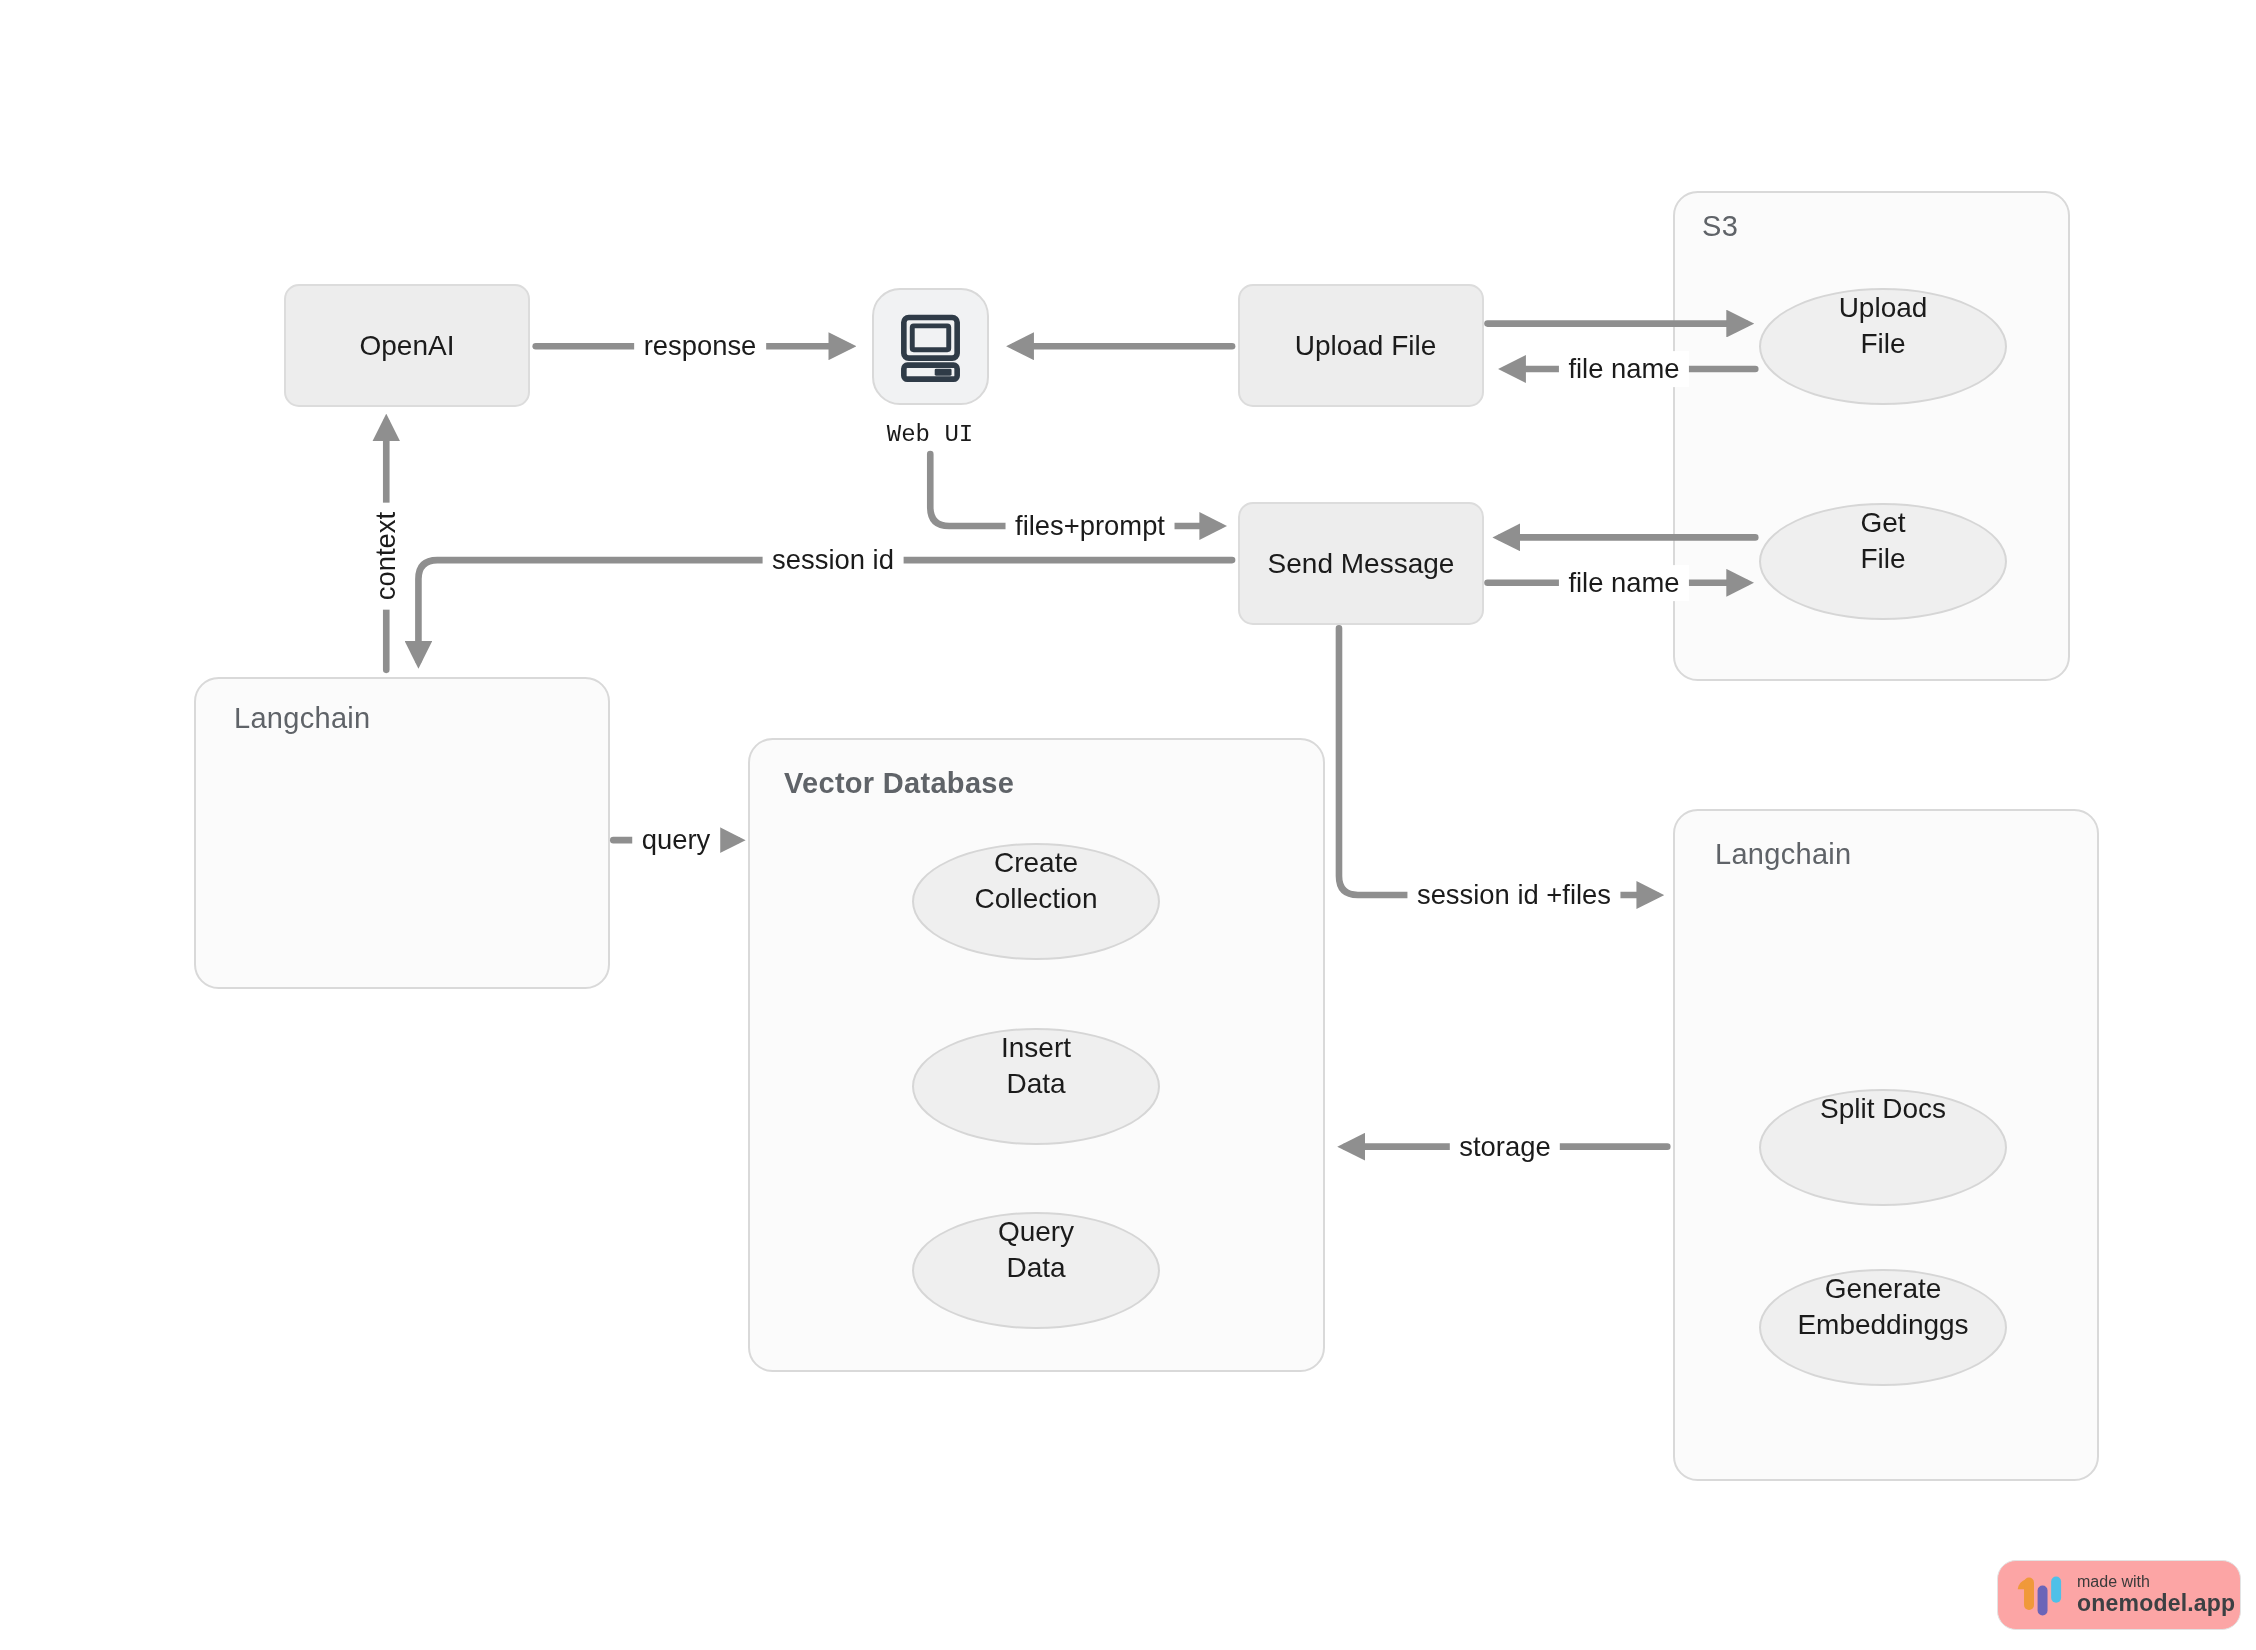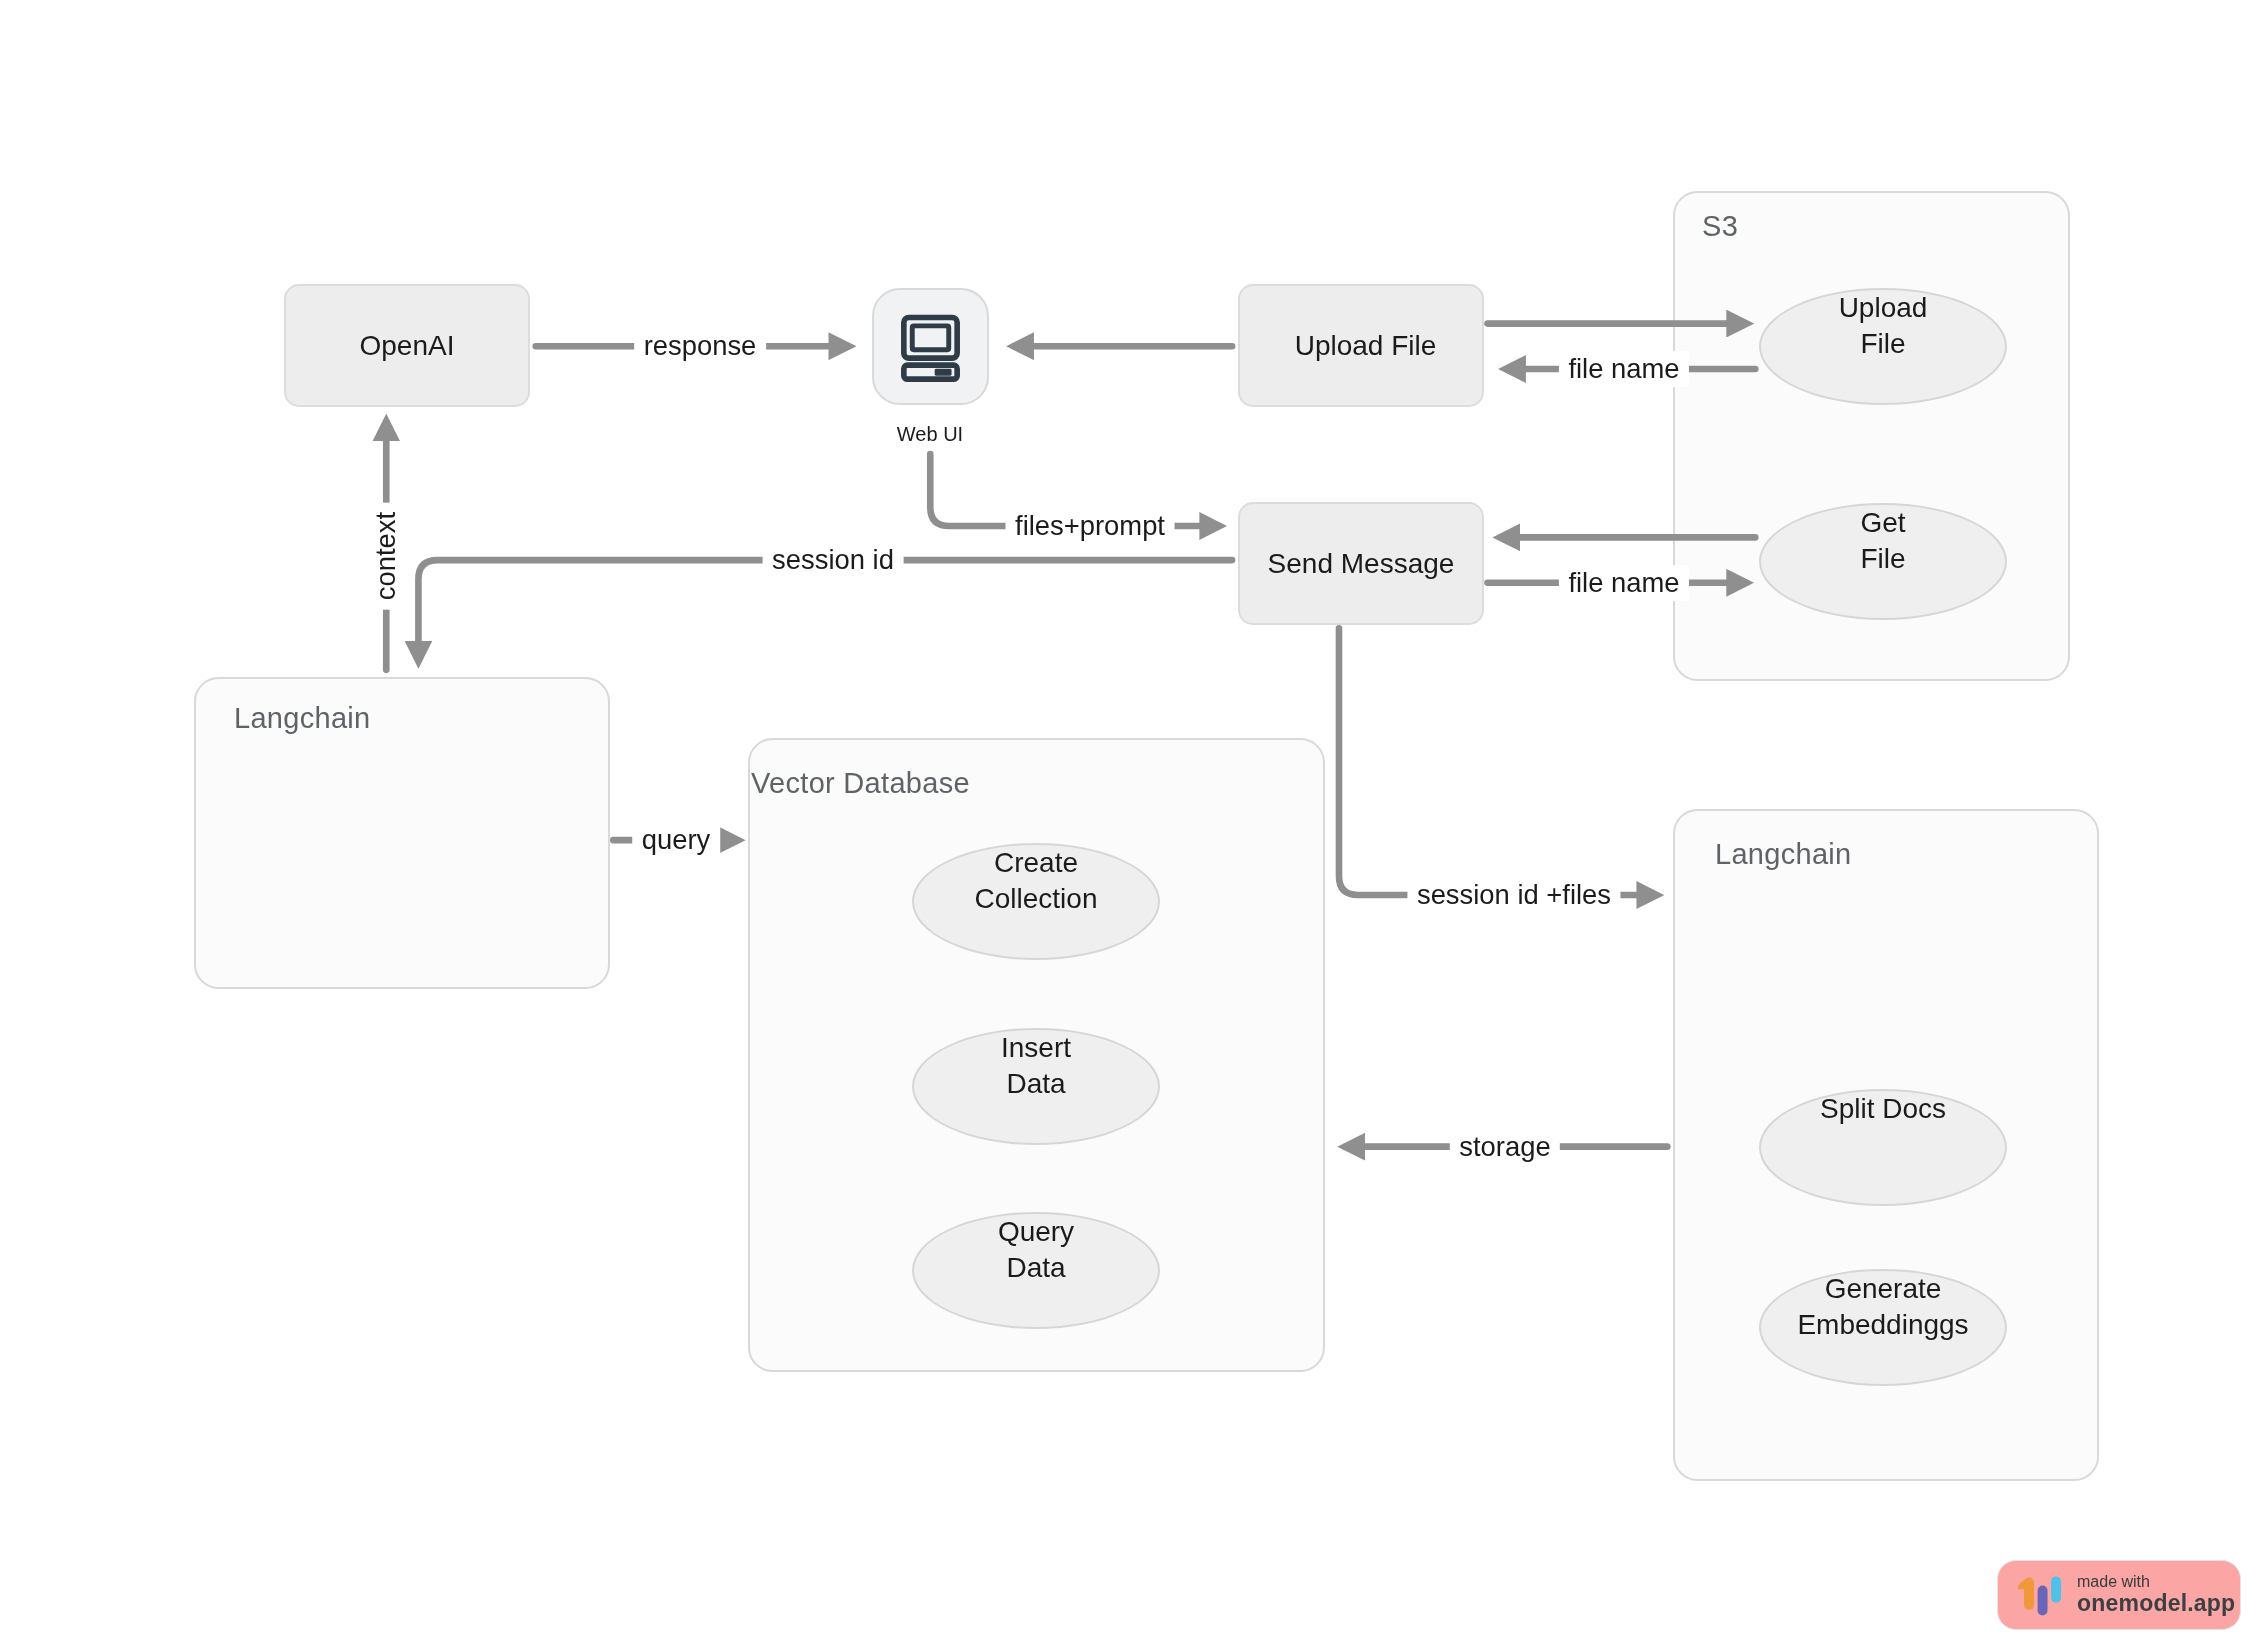--- a/index.html
+++ b/index.html
@@ -23,21 +23,21 @@
 
   
   svg.edges{position:absolute;left:0;top:0;width:2256px;height:1650px;pointer-events:none;}
   .edge-label{position:absolute;transform:translate(-50%,-50%);background:#ffffff;
               padding:1.9px 9.5px;font-size:27.4px;white-space:nowrap;}
   .edge-label.vert{transform:translate(-50%,-50%) rotate(-90deg);}
 
   
   .icon-tile{position:absolute;background:#f1f2f3;border:2.8px solid #d9d9d9;border-radius:28px;
              display:flex;align-items:center;justify-content:center;box-sizing:border-box;}
-  .free-label{position:absolute;transform:translate(-50%,-50%);font-size:20px;white-space:nowrap;}
+  .free-label{position:absolute;transform:translate(-50%,-50%);font-size:24px;white-space:nowrap;font-family:Liberation Mono, monospace;}
 
   
   .badge{position:absolute;left:1997px;top:1560px;width:244px;height:70px;background:#fca5a5;
          border:1.9px solid #e3e3e3;border-radius:19px;display:flex;align-items:center;
          gap:15px;padding:0 17px;box-sizing:border-box;}
   .badge-text{display:flex;flex-direction:column;line-height:1.12;}
   .badge-made{font-size:16px;color:#3a3a3a;}
   .badge-brand{font-size:23px;font-weight:bold;color:#3c4043;letter-spacing:0.2px;}
 </style>
 </head>
@@ -45,21 +45,21 @@
 
 <div class="canvas">
 
   <div class="group" style="left:1673px;top:191px;width:397px;height:490px;"></div>
   <div class="group-label" style="left:1702px;top:210px;">S3</div>
 
   <div class="group" style="left:194px;top:677px;width:416px;height:312px;"></div>
   <div class="group-label" style="left:234px;top:702px;">Langchain</div>
 
   <div class="group" style="left:748px;top:738px;width:577px;height:634px;"></div>
-  <div class="group-label" style="left:751px;top:767px;">Vector Database</div>
+  <div class="group-label" style="left:784px;top:767px;font-weight:bold;">Vector Database</div>
 
   <div class="group" style="left:1673px;top:809px;width:426px;height:672px;"></div>
   <div class="group-label" style="left:1715px;top:838px;">Langchain</div>
 
   <svg class="edges" viewBox="0 0 2384 1744">
     <defs>
       <marker id="ah" viewBox="0 0 10 10" refX="7" refY="5" markerWidth="4.2" markerHeight="4.2" orient="auto-start-reverse">
         <path d="M0,0 L10,5 L0,10 Z" fill="#8f8f8f"></path>
       </marker>
     </defs>

